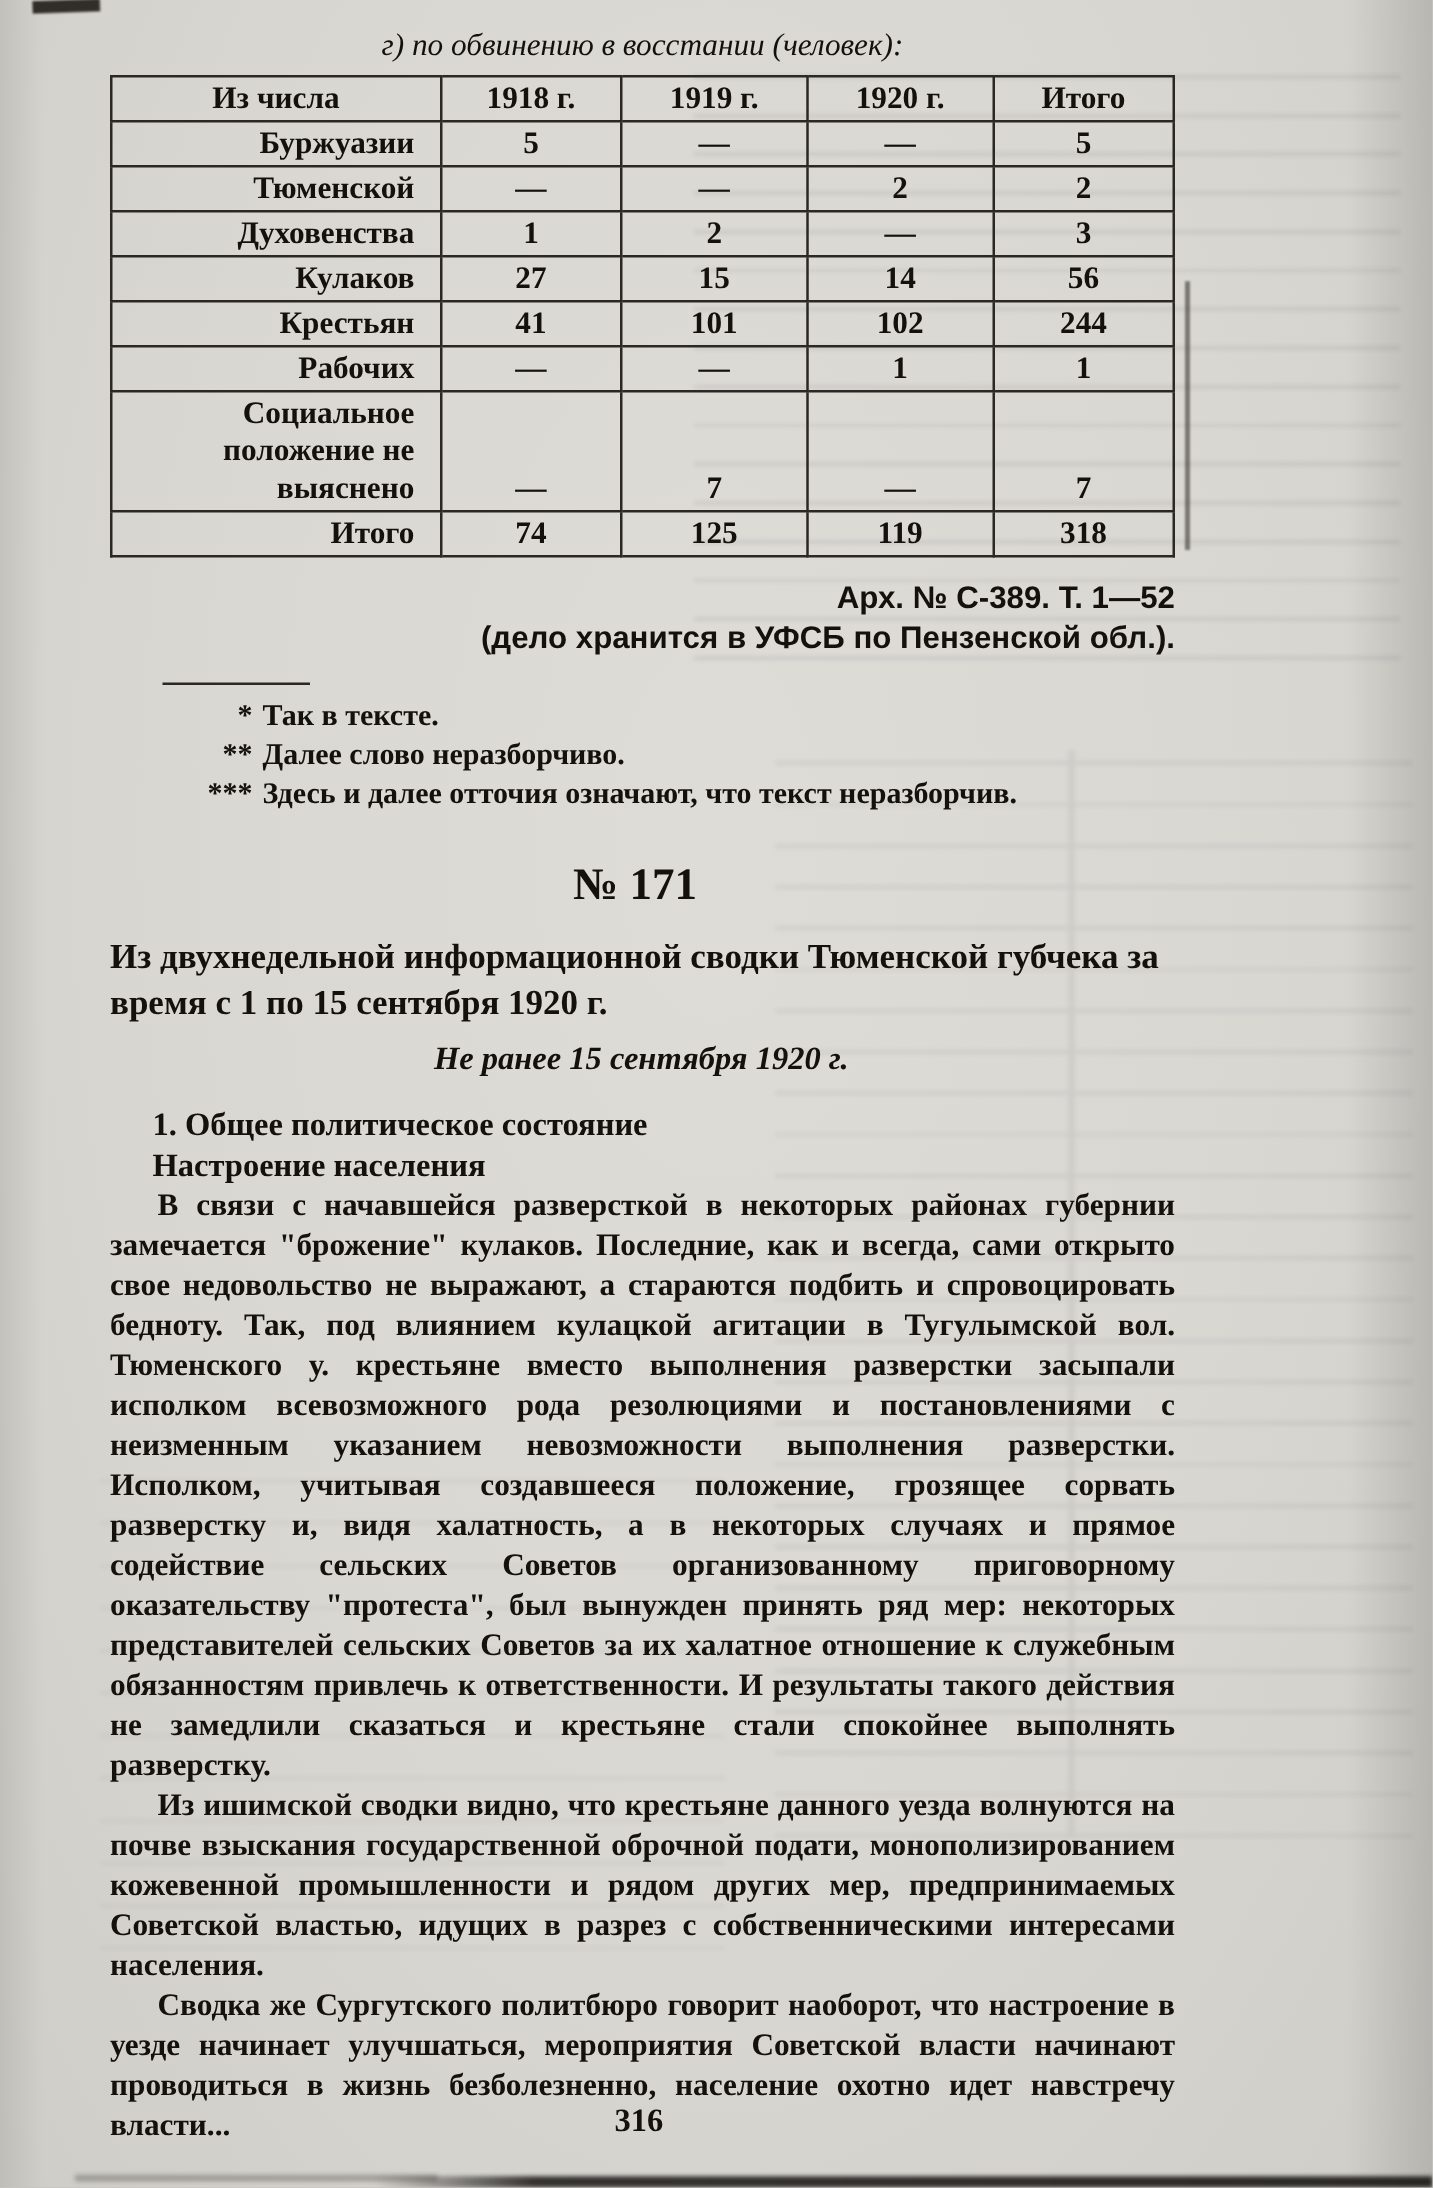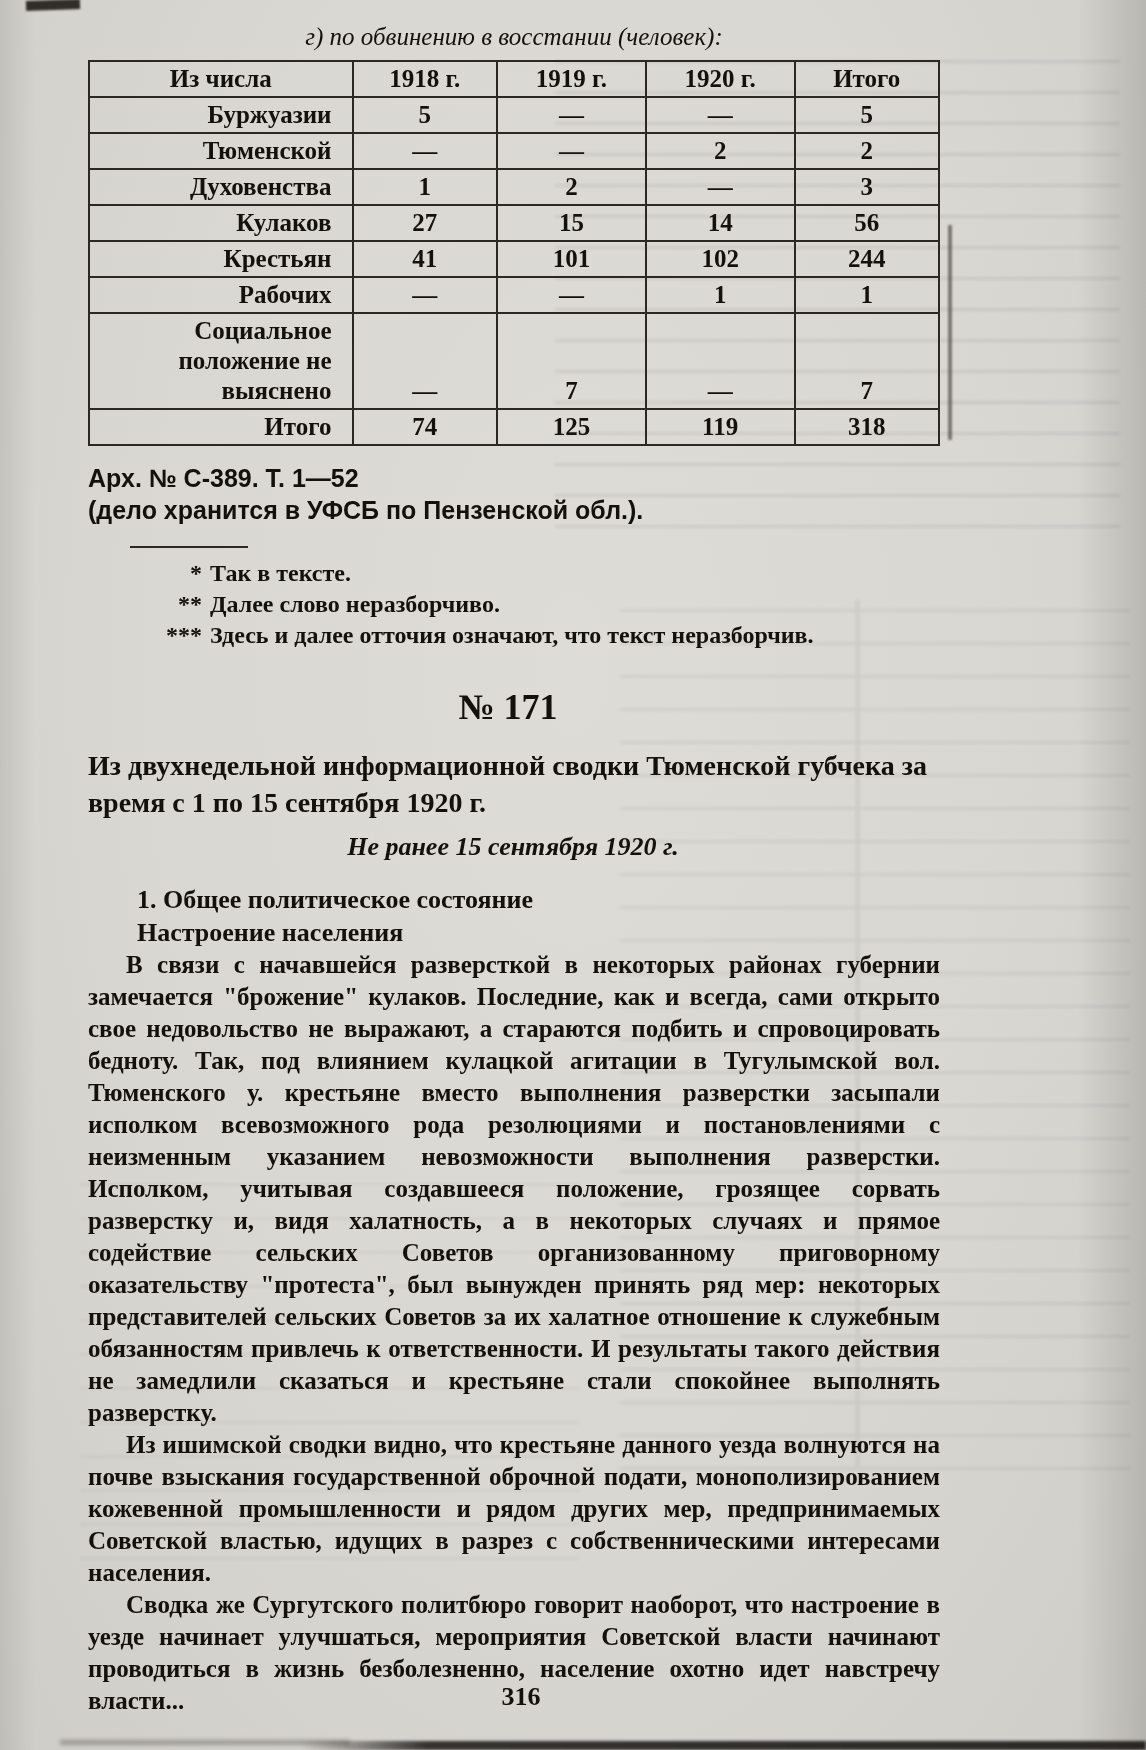--- a/index.html
+++ b/index.html
@@ -46,20 +46,21 @@
   table.stats-table td { text-align:center; vertical-align:bottom; }
   table.stats-table td.label { text-align:right; padding-left:10px; }
 
   
   .archive {
     margin-top:16px;
     font-family:"Liberation Sans", sans-serif;
     font-weight:bold;
     font-size:25px;
     line-height:32px;
+    text-align:right;
   }
 
   
   .fn-sep {
     margin:20px 0 10px 42px;
     width:118px;
     border-top:2px solid #2b2823;
   }
   .footnotes { margin-left:62px; font-size:24px; font-weight:bold; line-height:31px; }
   .fn { display:flex; }
@@ -88,34 +89,34 @@
     font-weight:bold;
     font-size:26px;
     line-height:32px;
     text-align:center;
     padding-right:2px;
   }
   .sec-heading {
     font-weight:bold;
     font-size:26px;
     line-height:33px;
-    margin-left:49px;
+    margin-left:34px;
   }
   .sec-heading.first { margin-top:20px; }
   p.body-para {
     font-size:25px;
     font-weight:bold;
     line-height:32px;
     text-align:justify;
     text-indent:38px;
   }
 
   .page-number {
     position:absolute;
-    bottom:38px; left:16px;
+    bottom:38px; left:6px;
     width:1010px;
     text-align:center;
     font-weight:bold;
     font-size:26px;
   }
 
   
   .artifact, .bleed { position:absolute; pointer-events:none; }
   .artifact-corner-tl { top:0; left:26px; width:54px; height:10px; background:#15120e; transform:rotate(-2deg); filter:blur(1px); opacity:.85; }
   .artifact-right-line { top:225px; left:948px; width:4px; height:215px; background:#1d1a16; opacity:.5; filter:blur(1px); }

